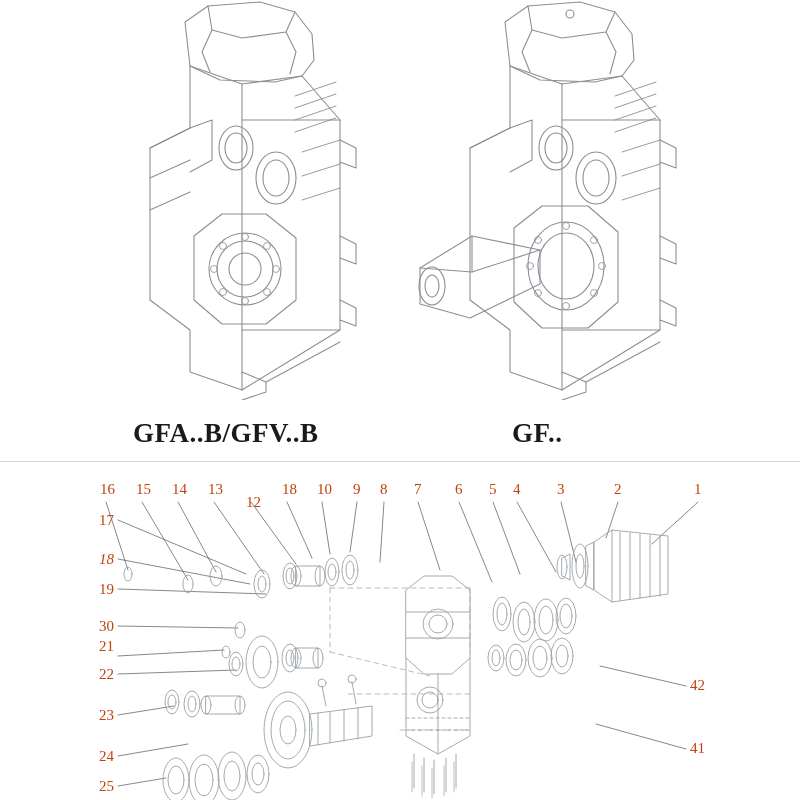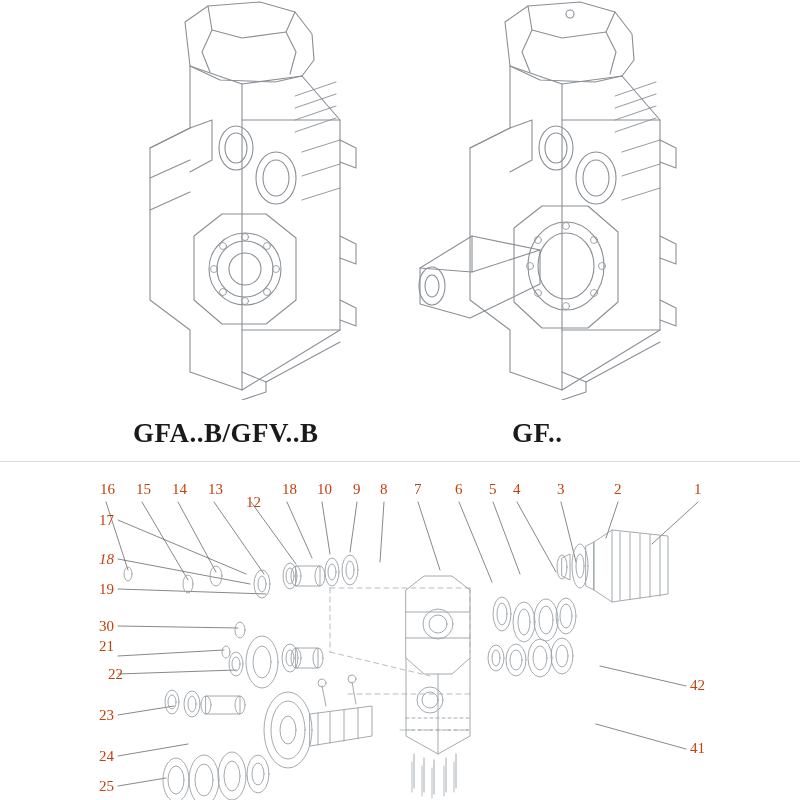--- a/index.html
+++ b/index.html
@@ -394,21 +394,21 @@
     <div class="callout-num" style="left:513px;top:19px;">4</div>
     <div class="callout-num" style="left:557px;top:19px;">3</div>
     <div class="callout-num" style="left:614px;top:19px;">2</div>
     <div class="callout-num" style="left:694px;top:19px;">1</div>
 
     <div class="callout-num" style="left:99px;top:50px;">17</div>
     <div class="callout-num" style="left:99px;top:89px;font-style:italic;">18</div>
     <div class="callout-num" style="left:99px;top:119px;">19</div>
     <div class="callout-num" style="left:99px;top:156px;">30</div>
     <div class="callout-num" style="left:99px;top:176px;">21</div>
-    <div class="callout-num" style="left:108px;top:204px;">22</div>
+    <div class="callout-num" style="left:99px;top:204px;">22</div>
     <div class="callout-num" style="left:99px;top:245px;">23</div>
     <div class="callout-num" style="left:99px;top:286px;">24</div>
     <div class="callout-num" style="left:99px;top:316px;">25</div>
 
     <div class="callout-num" style="left:690px;top:215px;">42</div>
     <div class="callout-num" style="left:690px;top:278px;">41</div>
   </div>
 
 </div>
 

